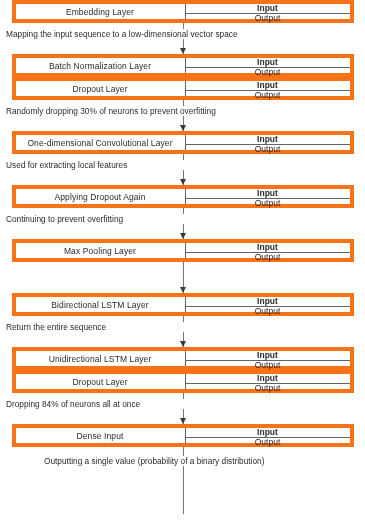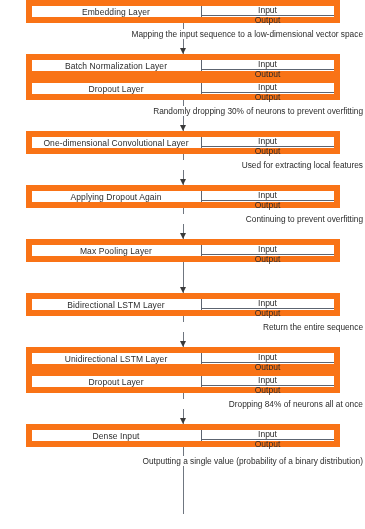--- a/index.html
+++ b/index.html
@@ -31,24 +31,24 @@
     position: absolute;
     left: 0;
     top: 0;
     width: 365px;
   }
 
   
   .layer-row {
     position: relative;
     margin: 0 auto;
-    width: 314px;
+    width: 342px;
     height: 23px;
     box-sizing: border-box;
-    border: 6px solid #f97316;
+    border: 4px solid #f97316;
     background: transparent;
     display: flex;
     align-items: stretch;
     z-index: 2;
   }
   .layer-name {
     width: 169px;
     box-sizing: border-box;
     display: flex;
     align-items: center;
@@ -71,34 +71,35 @@
     flex: 1;
     display: flex;
     align-items: center;
     justify-content: center;
     font-size: 8.5px;
     color: #2b2b2b;
     line-height: 1;
   }
   .io-line.input {
     border-bottom: 1px solid #5c6470;
+    font-weight: bold;
   }
 
   
   .gap {
     position: relative;
     height: 31px;
     width: 365px;
   }
   .caption {
     position: absolute;
     left: 4px;
     right: 0;
     top: 6px;
-    text-align: right;
+    text-align: left;
     font-size: 8.3px;
     color: #2b2b2b;
     white-space: nowrap;
     background: #ffffff;
     padding: 0 2px;
     z-index: 3;
     line-height: 10px;
   }
   
   .arrowhead {

